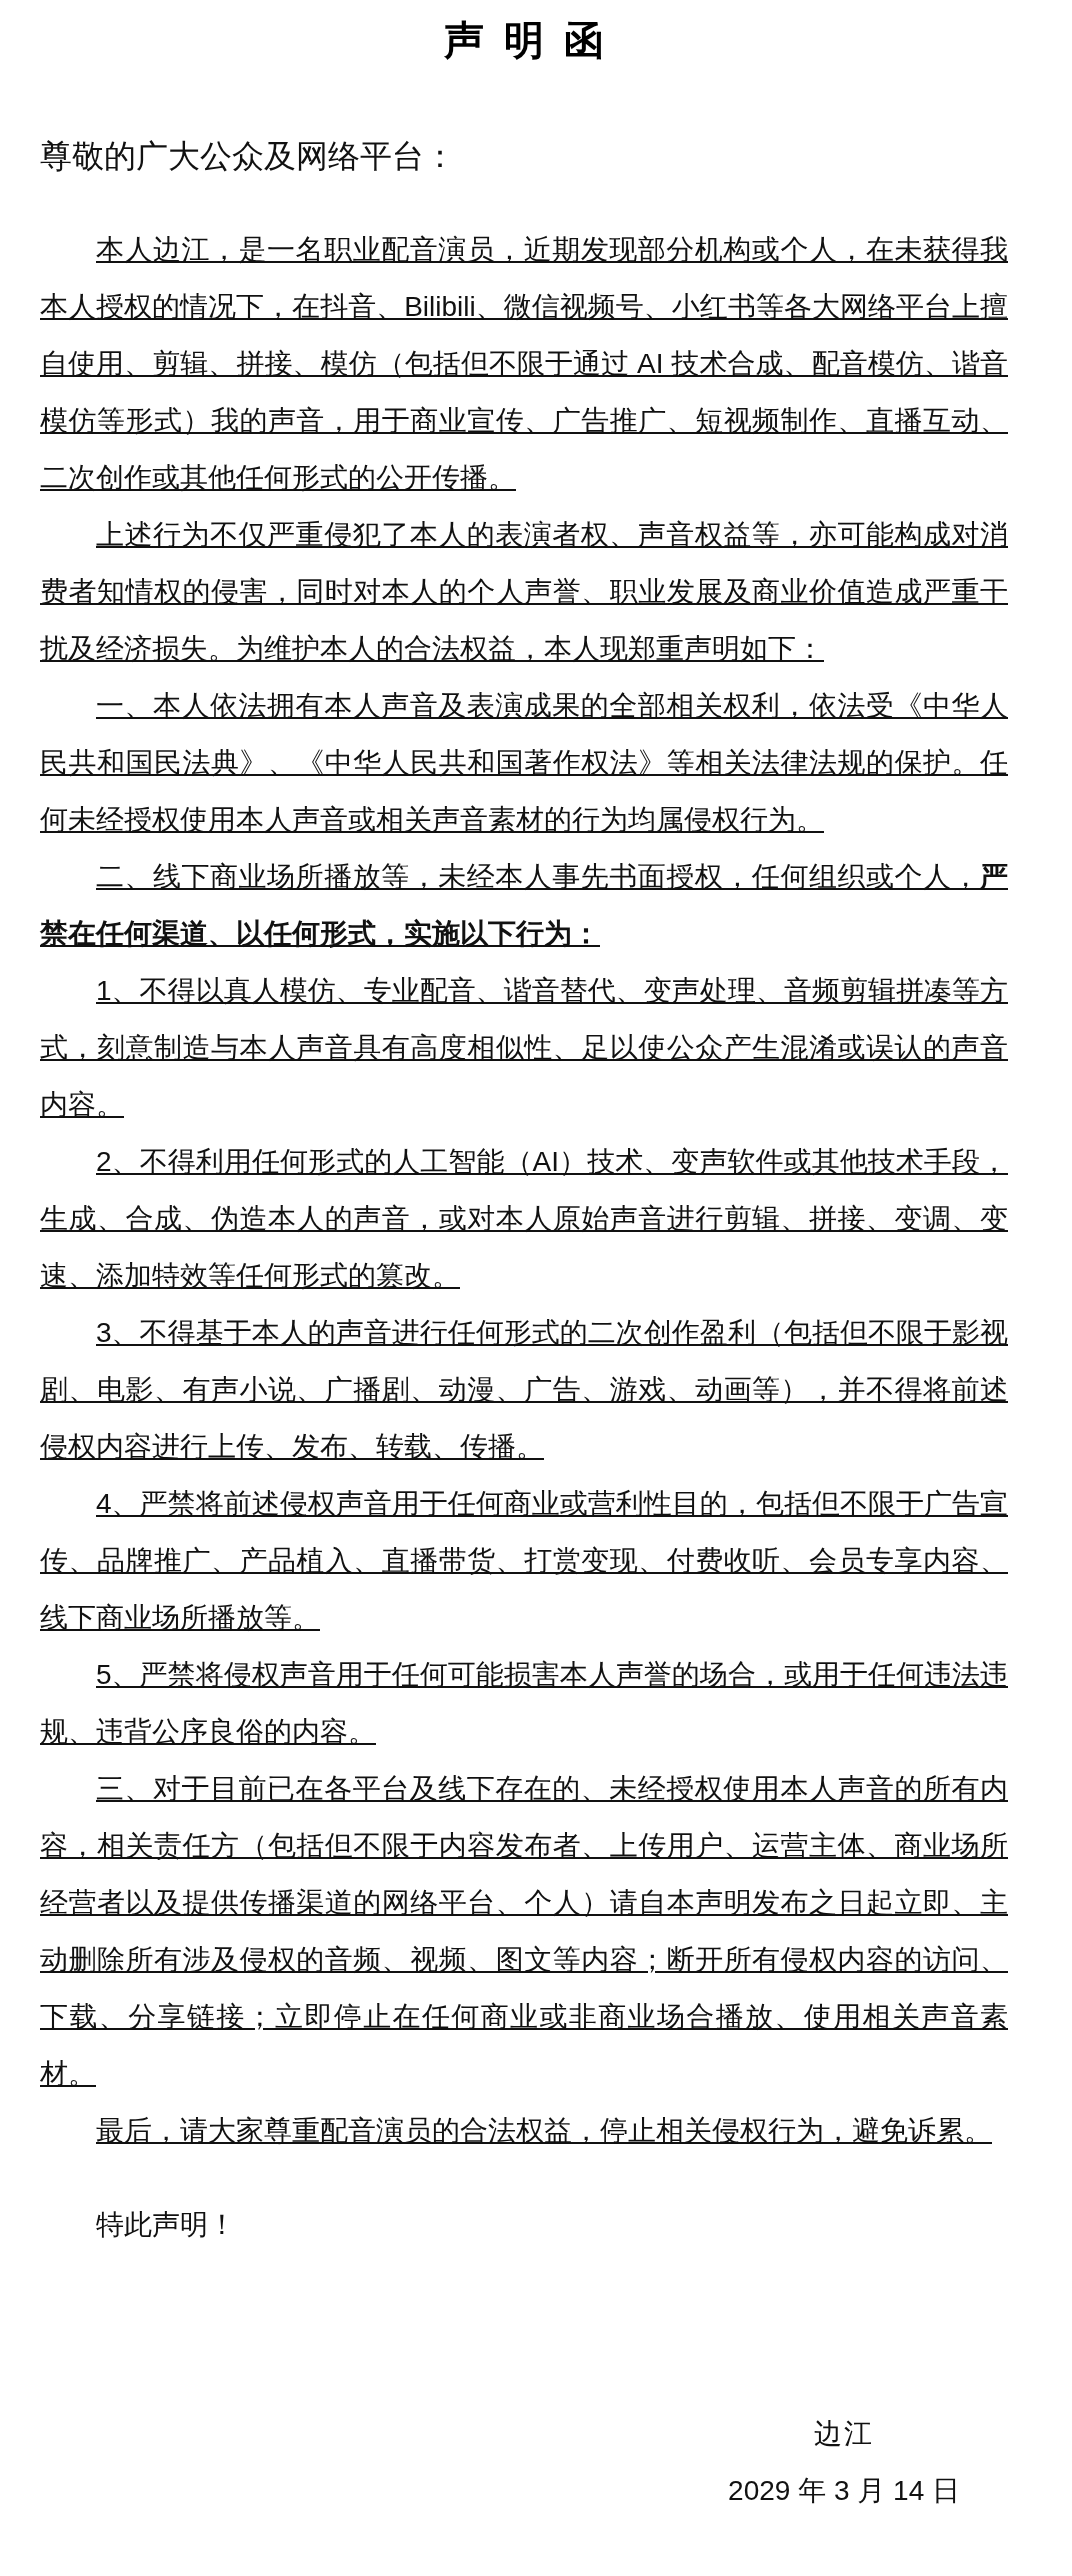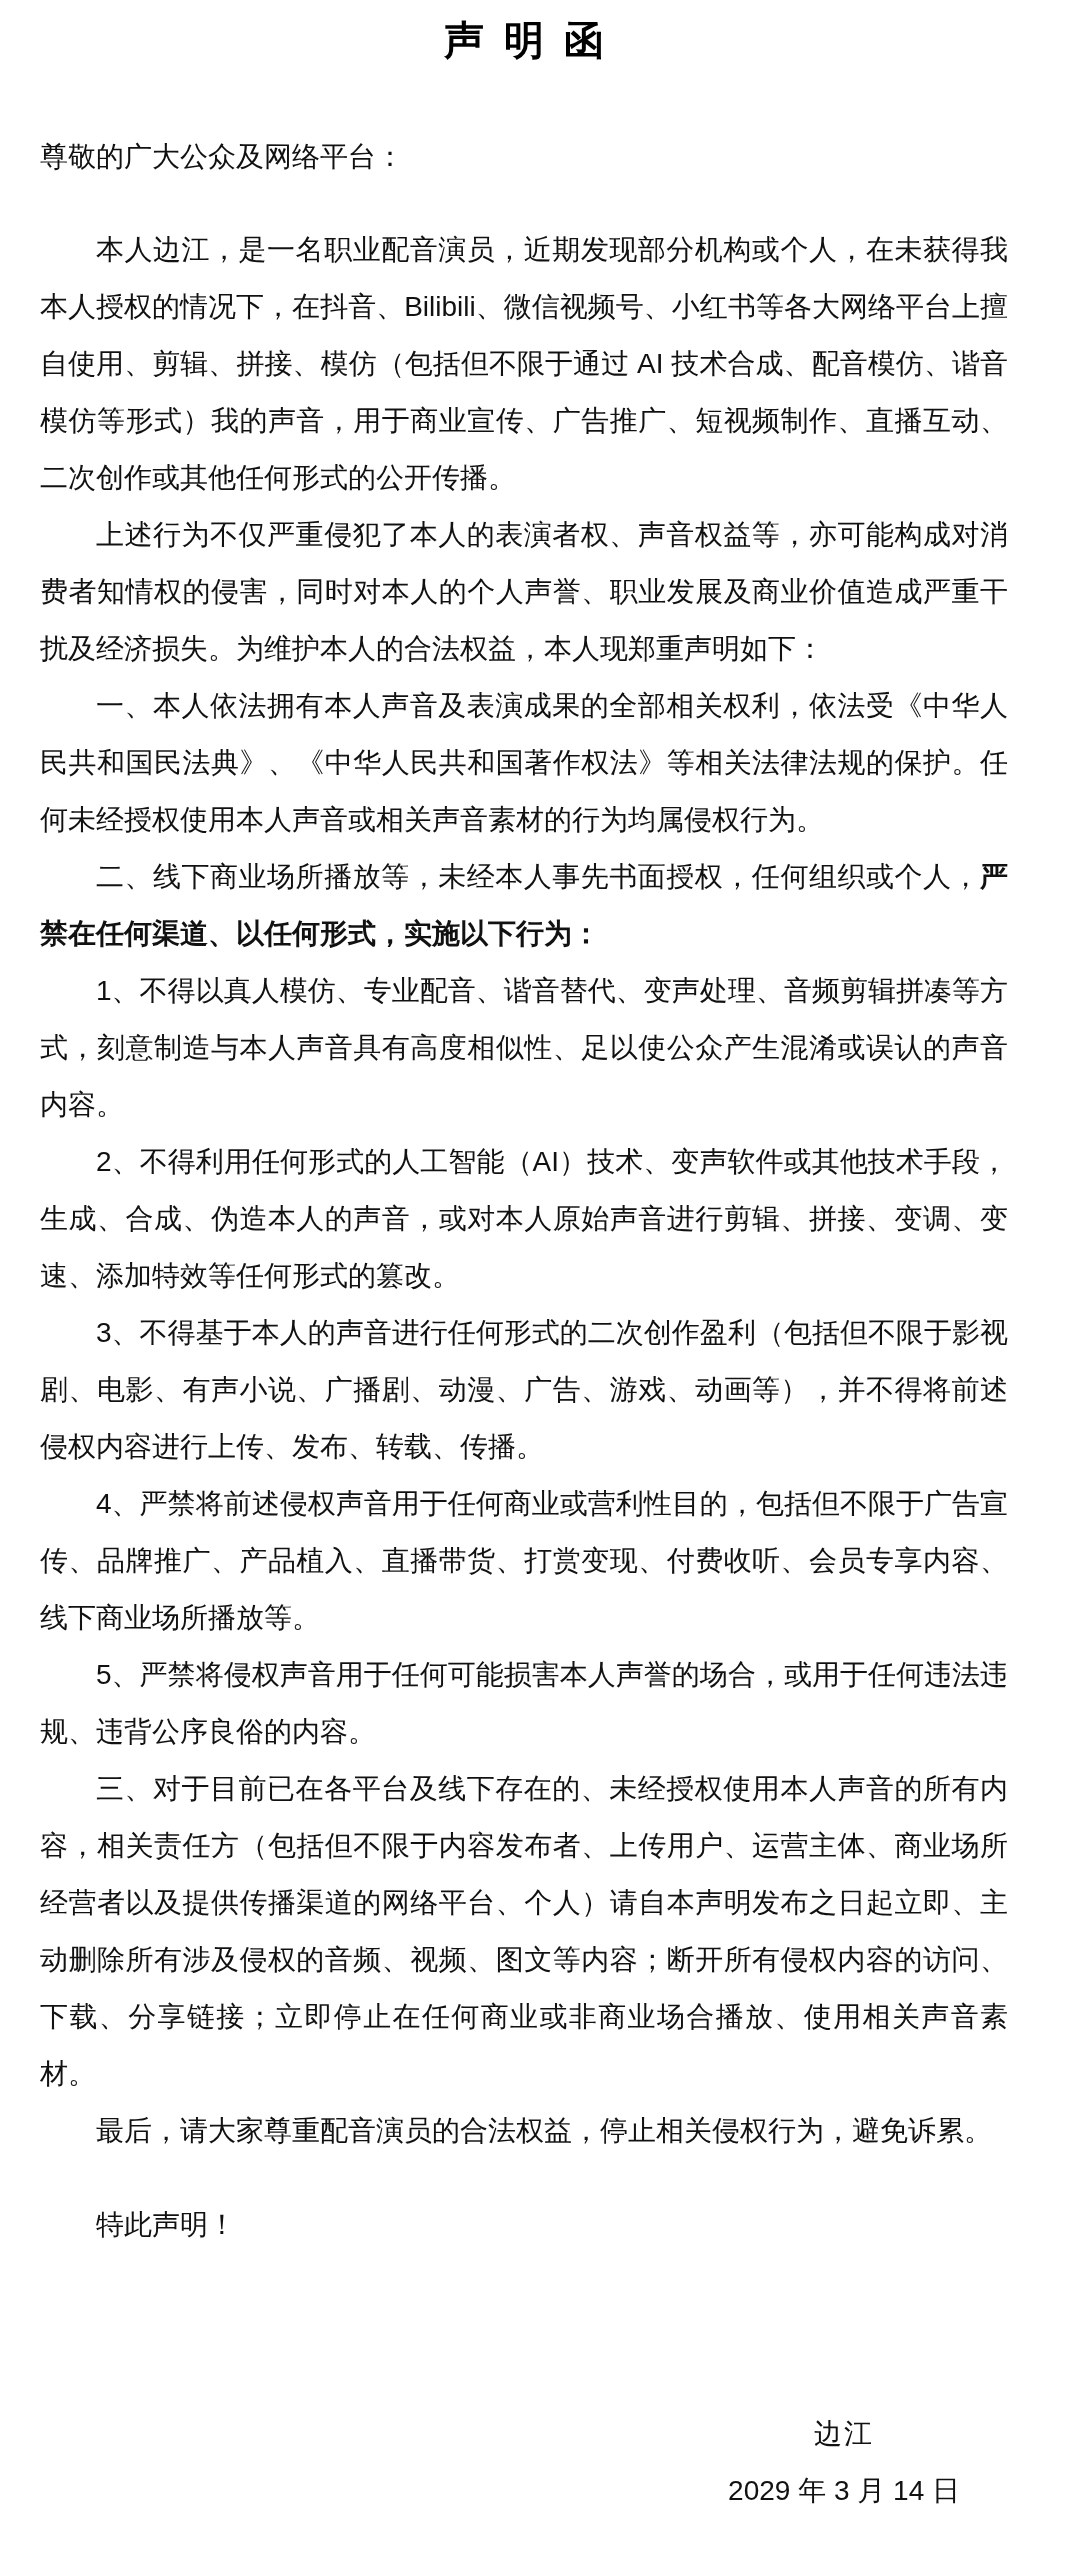--- a/index.html
+++ b/index.html
@@ -19,32 +19,33 @@
     font-size: 40px;
     font-weight: 700;
     letter-spacing: 20px;
     text-indent: 20px;
     line-height: 52px;
     color: #000000;
     white-space: nowrap;
   }
   .greeting {
     margin-top: 62px;
-    font-size: 28px;
+    font-size: 32px;
     line-height: 57px;
     text-align: left;
   }
   .body-text { margin-top: 36px; }
   .body-text p {
     margin: 0;
     font-size: 28px;
     line-height: 57px;
     text-indent: 2em;
     text-align: justify;
     color: #111111;
+    text-decoration: underline;
   }
   .emphasis-bold { font-weight: 700; }
   .underlined { text-decoration: underline; text-underline-offset: 6px; }
   .closing {
     margin-top: 37px;
     font-size: 28px;
     line-height: 57px;
     text-indent: 2em;
   }
   .signature {

